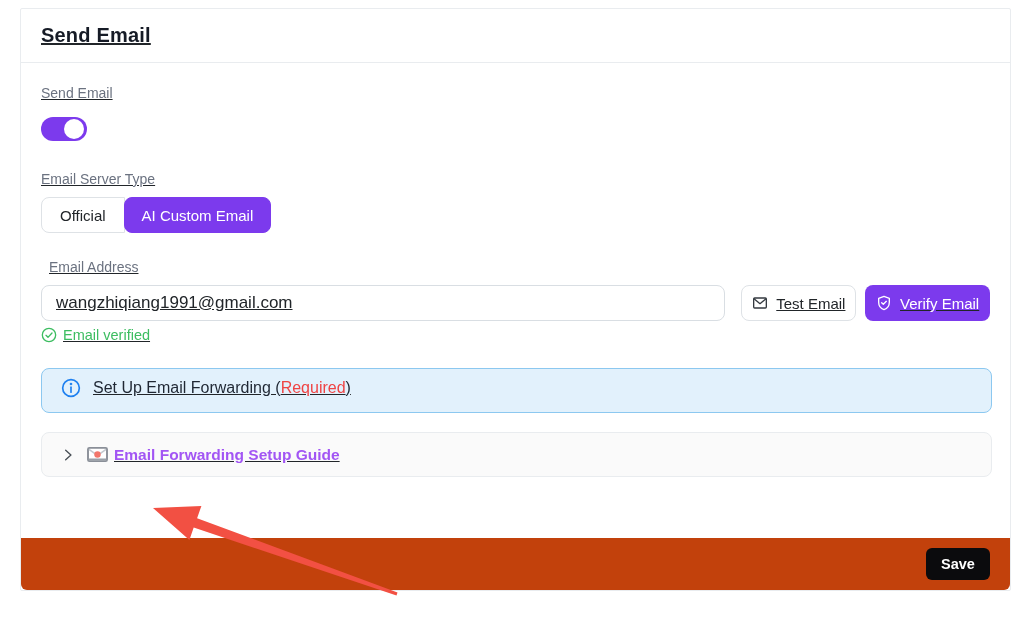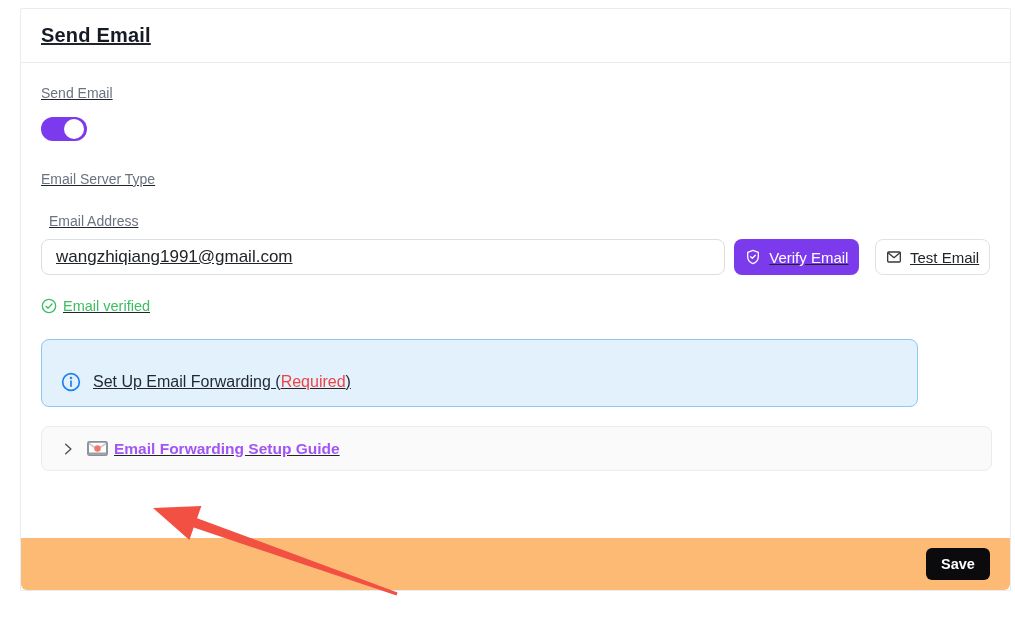--- a/index.html
+++ b/index.html
@@ -39,42 +39,42 @@
   .email-row { margin-top:10px; display:flex; align-items:center; }
   .email-input { width:686px; height:36px; border:1px solid #d9dee3; border-radius:8px;
     padding:0 14px; font-size:17px; color:#212529; outline:none;
     font-family:"Liberation Sans", sans-serif; background:#fff; }
   .btn { height:36px; border-radius:8px; display:flex; align-items:center;
     justify-content:center; gap:8px; font-size:15px; cursor:pointer; }
   .btn-verify { margin-left:9px; width:125px; background:#7c3aed; color:#fff; border:none; }
   .btn-test { margin-left:16px; width:115px; background:#fff; color:#212529;
     border:1px solid #dee2e6; }
 
-  .verified-row { margin-top:23px; display:flex; align-items:center; gap:6px;
+  .verified-row { margin-top:6px; display:flex; align-items:center; gap:6px;
     color:#3dbd61; font-size:14.5px; }
 
   
-  .alert { margin-top:25px; width:877px; background:#e2f1fc; border:1px solid #8cc8f0;
-    border-radius:8px; padding:32px 19px 14px 19px; }
+  .alert { margin-top:25px; width:951px; background:#e2f1fc; border:1px solid #8cc8f0;
+    border-radius:8px; padding:9px 19px 14px 19px; }
   .alert-title-row { display:flex; align-items:center; gap:12px; }
   .alert-title { font-size:16px; color:#1f2733; }
   .alert-required { color:#ef4444; }
   .alert-desc { margin:9px 0 0 32px; font-size:14.5px; color:#333e4e; line-height:18px; }
 
   
   .guide { margin-top:19px; width:951px; height:45px; background:#fafafa;
     border:1px solid #e9ecef; border-radius:8px; display:flex; align-items:center;
     padding:0 19px; cursor:pointer; }
   .guide-chevron { margin-right:12px; display:flex; }
   .guide-icon { margin-right:6px; display:flex; }
   .guide-label { font-size:15.5px; font-weight:700; color:#a255f4; }
 
   
   .card-footer { position:absolute; left:0; right:0; bottom:0; height:52px;
-    background:#fdba74; border-radius:0 0 6px 6px; display:flex; align-items:center;
+    background:#c2410c; border-radius:0 0 6px 6px; display:flex; align-items:center;
     justify-content:flex-end; padding:0 20px; }
   .btn-save { width:64px; height:32px; background:#0b0b0d; color:#fff; border:none;
     border-radius:6px; font-size:14.5px; font-weight:700; cursor:pointer;
     font-family:"Liberation Sans", sans-serif; }
 
   .annotation-layer { position:absolute; left:0; top:0; width:1015px; height:624px;
     pointer-events:none; z-index:10; }
 </style>
 </head>
 <body>
@@ -86,41 +86,45 @@
   </div>
 
   <div class="card-body">
 
     <div class="field-label">Send Email</div>
     <div class="toggle">
       <div class="toggle-knob"></div>
     </div>
 
     <div class="field-label" style="margin-top:30px;">Email Server Type</div>
+    <div class="seg">
+      <div class="seg-btn seg-official">Official</div>
+      <div class="seg-btn seg-active">AI Custom Email</div>
+    </div>
 
     <div class="field-label" style="margin-top:26px;margin-left:8px;">Email Address</div>
     <div class="email-row">
       <input class="email-input" type="text" value="wangzhiqiang1991@gmail.com" style="">
+      <button class="btn btn-test">
+        <span style="display:flex;">
+          <svg width="16" height="16" viewBox="0 0 24 24" fill="none" stroke="#343a40" stroke-width="2" stroke-linecap="round" stroke-linejoin="round">
+            <rect x="2.5" y="4.5" width="19" height="15" rx="1.5"></rect>
+            <polyline points="3.5,6 12,13 20.5,6"></polyline>
+          </svg>
+        </span>
+        <span>Test Email</span>
+      </button>
       <button class="btn btn-verify">
         <span style="display:flex;">
           <svg width="16" height="16" viewBox="0 0 24 24" fill="none" stroke="#ffffff" stroke-width="2" stroke-linecap="round" stroke-linejoin="round">
             <path d="M12 2 L20 5 V11 C20 16.5 16.5 20.5 12 22 C7.5 20.5 4 16.5 4 11 V5 Z"></path>
             <polyline points="8.5,11.5 11,14 15.5,9.5"></polyline>
           </svg>
         </span>
         <span>Verify Email</span>
-      </button>
-      <button class="btn btn-test">
-        <span style="display:flex;">
-          <svg width="16" height="16" viewBox="0 0 24 24" fill="none" stroke="#343a40" stroke-width="2" stroke-linecap="round" stroke-linejoin="round">
-            <rect x="2.5" y="4.5" width="19" height="15" rx="1.5"></rect>
-            <polyline points="3.5,6 12,13 20.5,6"></polyline>
-          </svg>
-        </span>
-        <span>Test Email</span>
       </button>
     </div>
 
     <div class="verified-row">
       <span style="display:flex;">
         <svg width="16" height="16" viewBox="0 0 24 24" fill="none" stroke="#3dbd61" stroke-width="2" stroke-linecap="round" stroke-linejoin="round">
           <circle cx="12" cy="12" r="10"></circle>
           <polyline points="7.5,12.5 10.5,15.5 16.5,9"></polyline>
         </svg>
       </span>

